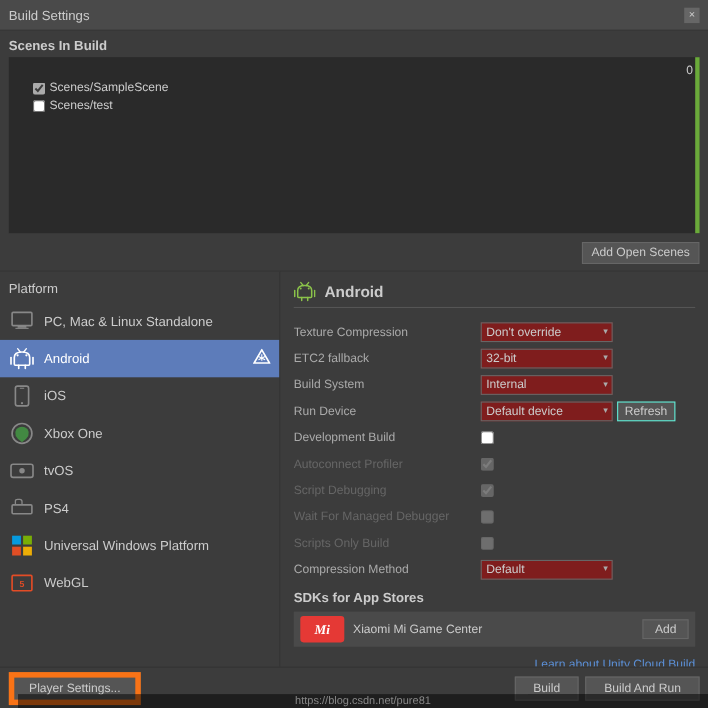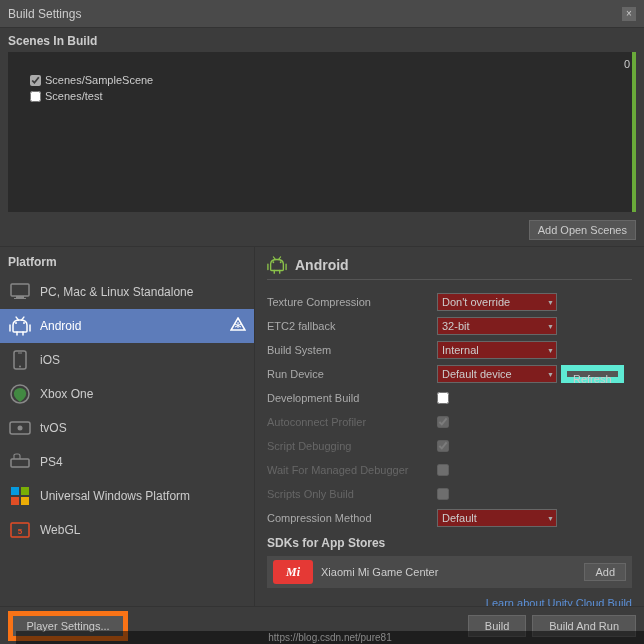--- a/index.html
+++ b/index.html
@@ -107,21 +107,21 @@
     
     .platform-sidebar {
       width: 255px;
       background: #3c3c3c;
       border-right: 1px solid #333;
       padding: 4px 0;
       overflow-y: auto;
     }
     .platform-title {
       font-size: 12px;
-      font-weight: bold;
+      font-weight: normal;
       color: #ccc;
       padding: 4px 8px 6px 8px;
     }
     .platform-item {
       display: flex;
       align-items: center;
       padding: 5px 8px;
       cursor: pointer;
       color: #ccc;
       font-size: 12px;
@@ -229,21 +229,21 @@
     .checkbox-input:disabled {
       opacity: 0.4;
     }
     .device-row {
       display: flex;
       align-items: center;
       gap: 4px;
     }
     .refresh-btn {
       background: #555;
-      border: 6px solid #5eead4;
+      border: 1px solid #5eead4;
       color: #ccc;
       font-size: 11px;
       padding: 2px 6px;
       cursor: pointer;
       height: 18px;
     }
 
     
     .sdks-title {
       font-weight: bold;

